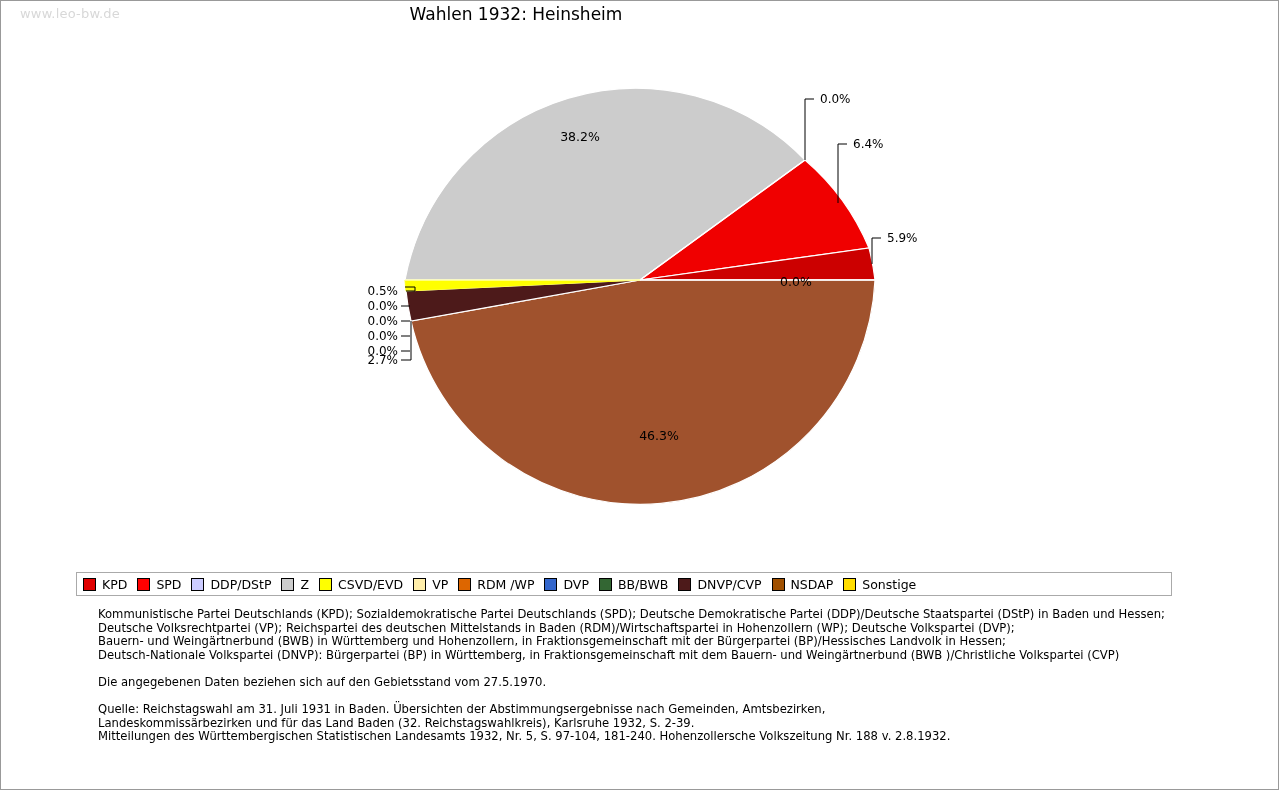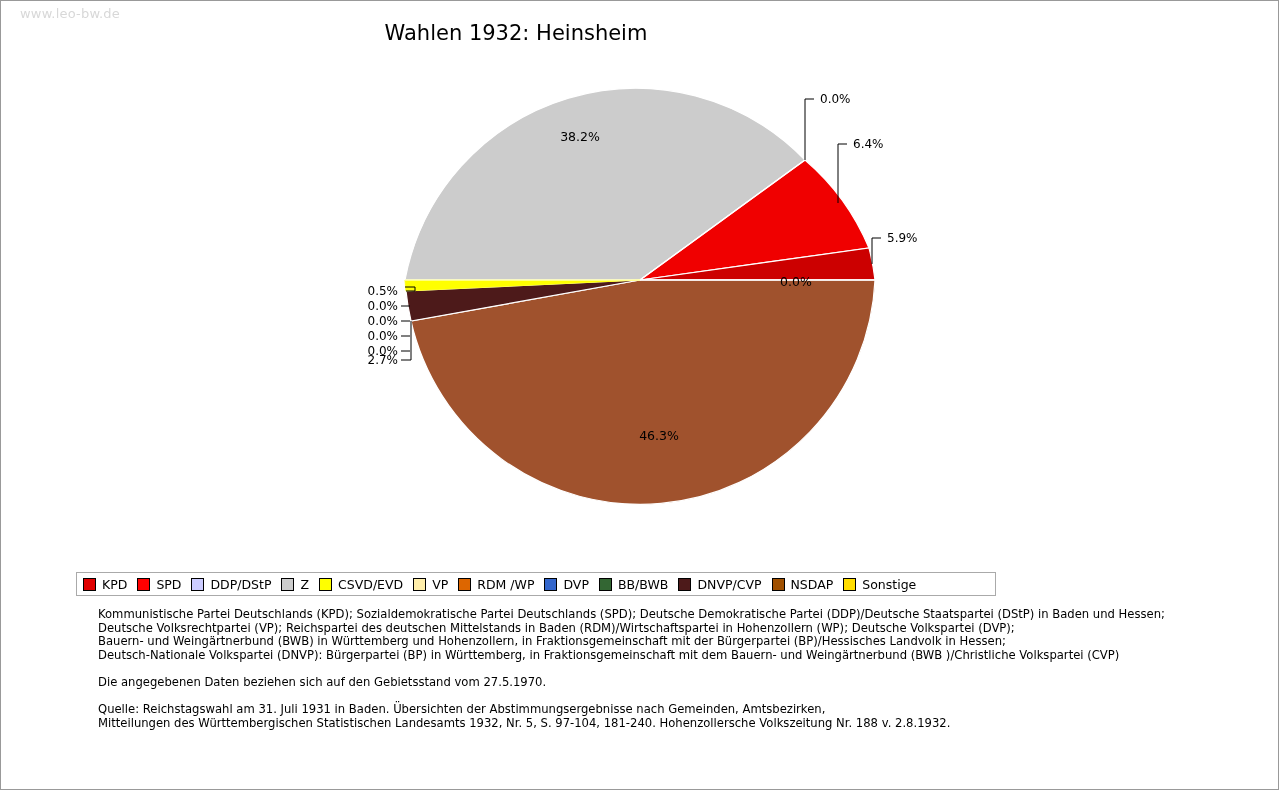--- a/index.html
+++ b/index.html
@@ -27,44 +27,44 @@
   .watermark {
     position: absolute;
     left: 20px;
     top: 6px;
     font-size: 13px;
     color: #d8d8d8;
     letter-spacing: 0.2px;
   }
   .chart-title {
     position: absolute;
-    top: 21px;
+    top: 4px;
     left: 0;
     width: 1032px;
     text-align: center;
-    font-size: 21px;
+    font-size: 17px;
     color: #000000;
   }
   .pie-area {
     position: absolute;
     left: 0;
     top: 40px;
     width: 1280px;
     height: 520px;
   }
   .pie-svg {
     position: absolute;
     left: 0;
     top: 0;
   }
   .legend {
     position: absolute;
     left: 76px;
     top: 572px;
-    width: 920px;
+    width: 1096px;
     height: 24px;
     border: 1px solid #aaaaaa;
     box-sizing: border-box;
     display: flex;
     align-items: center;
     background: #ffffff;
   }
   .legend-item {
     display: flex;
     align-items: center;
@@ -221,14 +221,15 @@
 
 <div class="notes">
   <p>Kommunistische Partei Deutschlands (KPD); Sozialdemokratische Partei Deutschlands (SPD); Deutsche Demokratische Partei (DDP)/Deutsche Staatspartei (DStP) in Baden und Hessen;</p>
   <p>Deutsche Volksrechtpartei (VP); Reichspartei des deutschen Mittelstands in Baden (RDM)/Wirtschaftspartei in Hohenzollern (WP); Deutsche Volkspartei (DVP);</p>
   <p>Bauern- und Weingärtnerbund (BWB) in Württemberg und Hohenzollern, in Fraktionsgemeinschaft mit der Bürgerpartei (BP)/Hessisches Landvolk in Hessen;</p>
   <p>Deutsch-Nationale Volkspartei (DNVP): Bürgerpartei (BP) in Württemberg, in Fraktionsgemeinschaft mit dem Bauern- und Weingärtnerbund (BWB )/Christliche Volkspartei (CVP)</p>
   <div class="gap"></div>
   <p>Die angegebenen Daten beziehen sich auf den Gebietsstand vom 27.5.1970.</p>
   <div class="gap"></div>
   <p>Quelle: Reichstagswahl am 31. Juli 1931 in Baden. Übersichten der Abstimmungsergebnisse nach Gemeinden, Amtsbezirken,</p>
+  <p>Landeskommissärbezirken und für das Land Baden (32. Reichstagswahlkreis), Karlsruhe 1932, S. 2-39.</p>
   <p>Mitteilungen des Württembergischen Statistischen Landesamts 1932, Nr. 5, S. 97-104, 181-240. Hohenzollersche Volkszeitung Nr. 188 v. 2.8.1932.</p>
 </div>
 
 </body></html>

